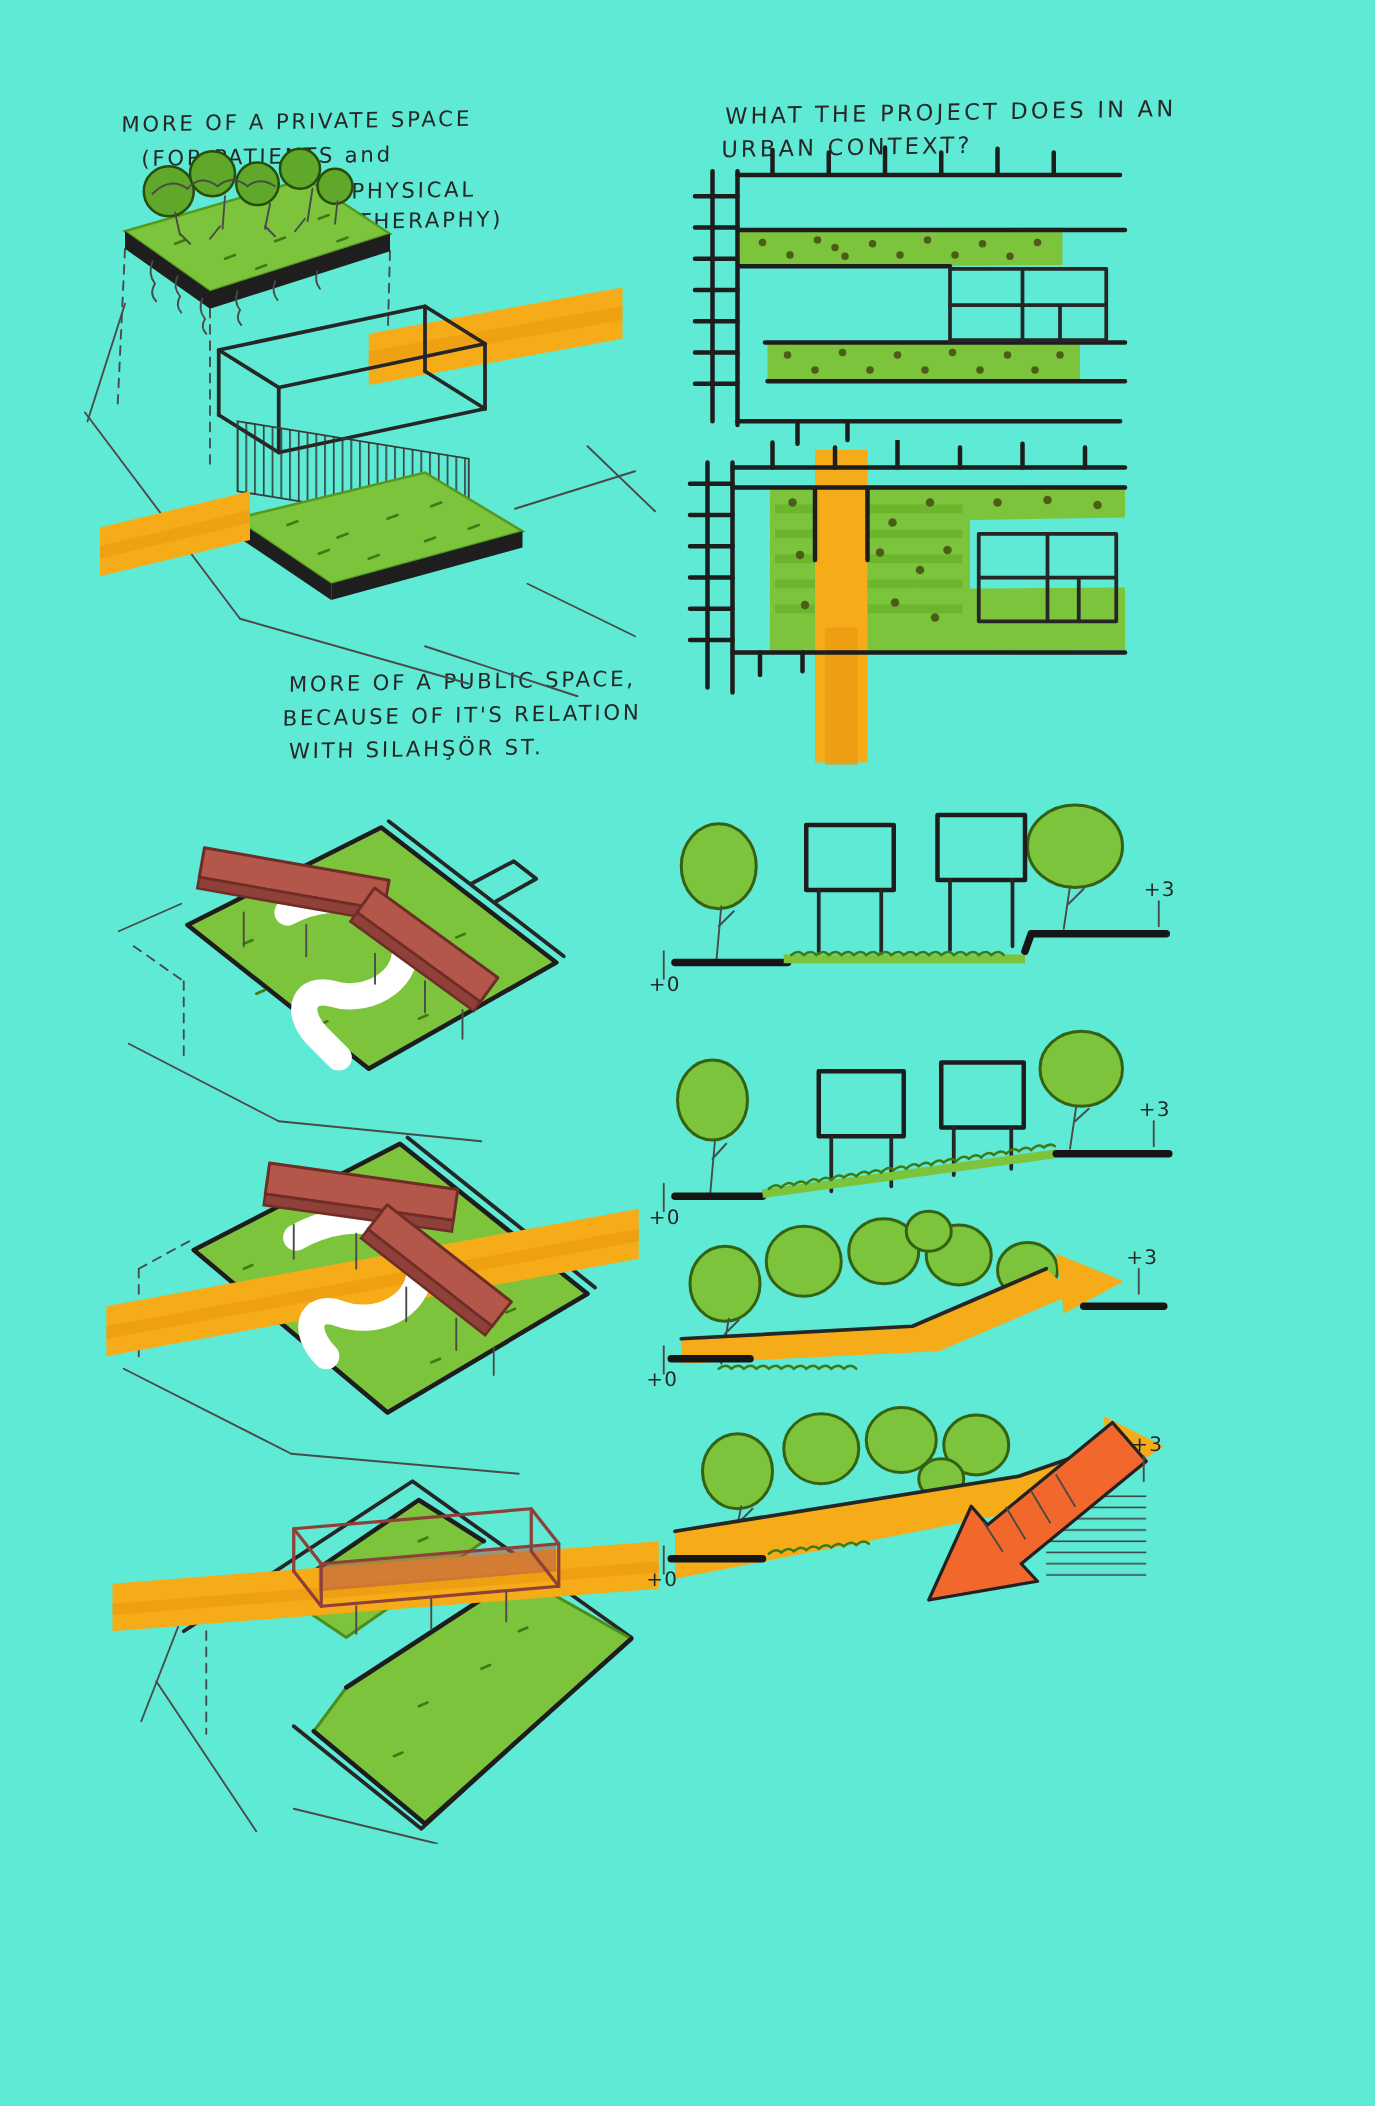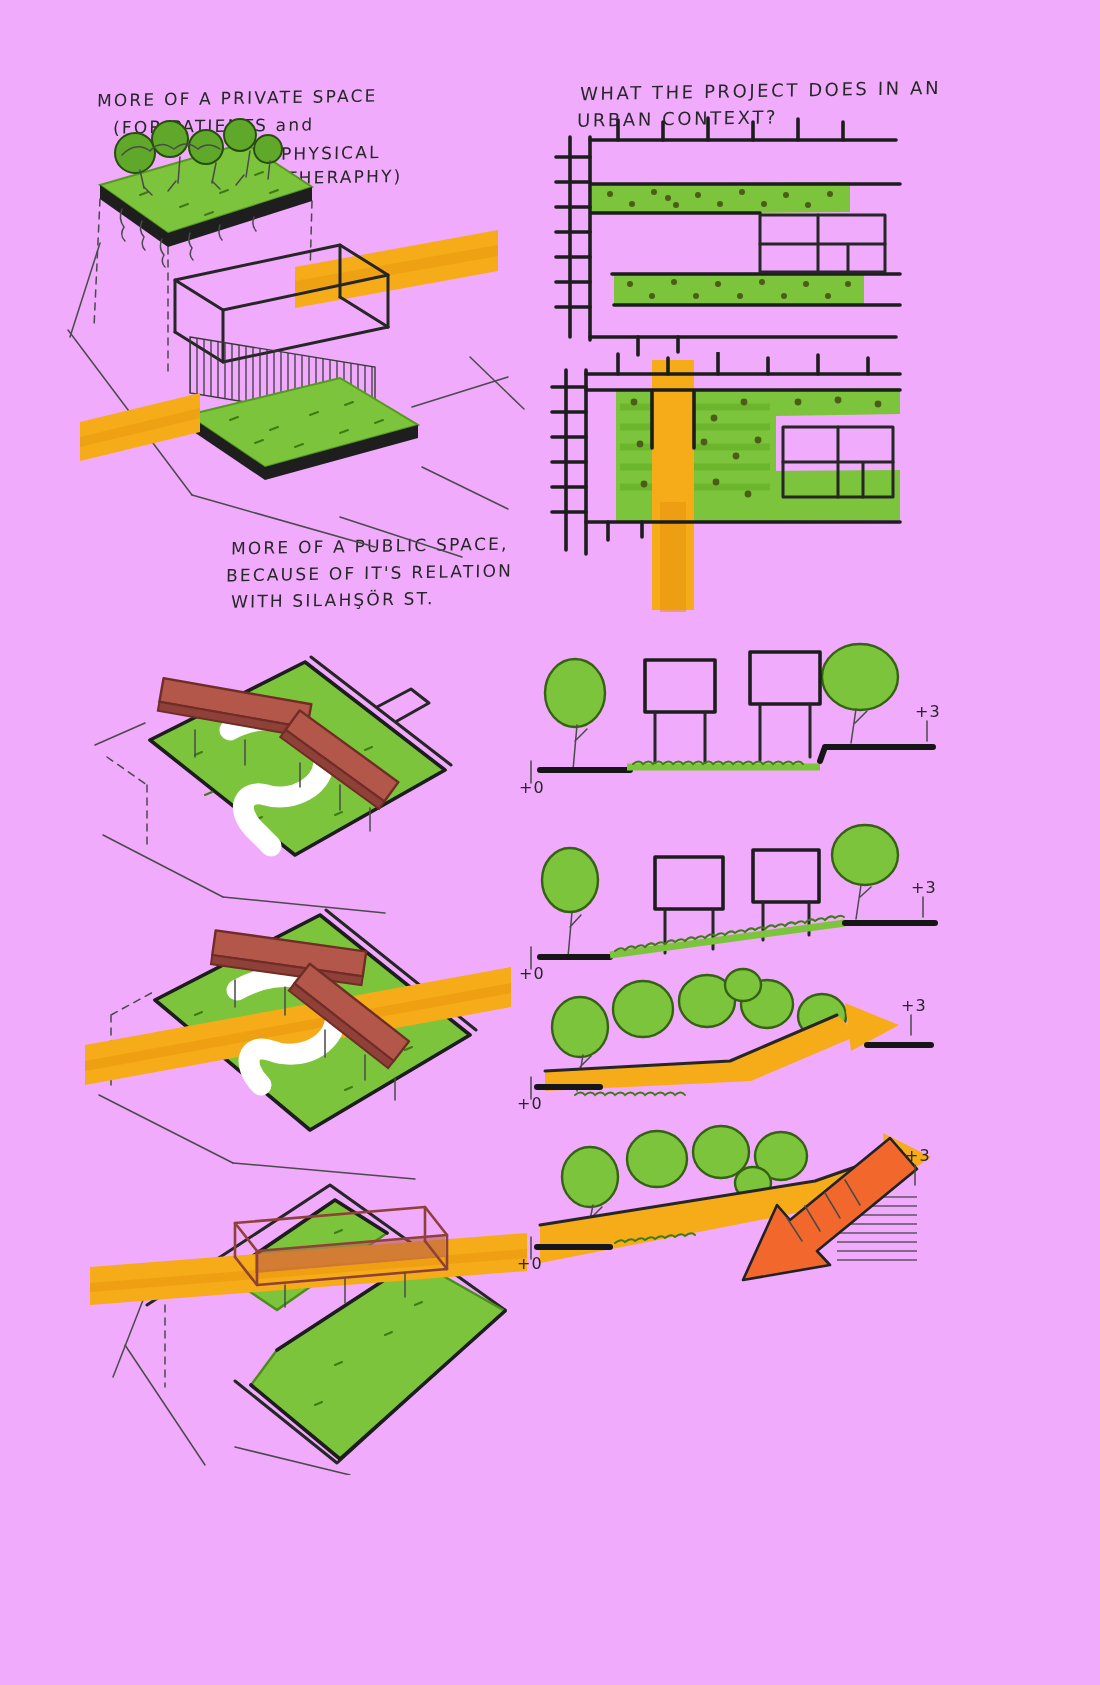--- a/index.html
+++ b/index.html
@@ -1,16 +1,16 @@
 <!DOCTYPE html>
 <html><head>
 <meta charset="utf-8">
 <style>
   html,body{margin:0;padding:0;background:#ffffff;font-family:"DejaVu Sans",sans-serif;}
-  .page{position:relative;width:1100px;height:1685px;background:#f0abfc;overflow:hidden;}
+  .page{position:relative;width:1100px;height:1685px;background:#5eead4;overflow:hidden;}
   .sketch{position:absolute;}
   .note{position:absolute;color:#272727;font-size:17px;letter-spacing:2.2px;white-space:nowrap;
         transform:rotate(-1deg) skewX(-2deg);font-weight:500;}
   .note-big{font-size:18px;letter-spacing:2.6px;}
   svg text{font-family:"DejaVu Sans",sans-serif;fill:#262626;}
   svg .ink{stroke:#262626;fill:none;stroke-width:3;stroke-linecap:round;stroke-linejoin:round;}
   svg .ink2{stroke:#1d1d1d;fill:none;stroke-width:3.6;stroke-linecap:round;stroke-linejoin:round;}
   svg .ink-bold{stroke:#161616;fill:none;stroke-width:6;stroke-linecap:round;stroke-linejoin:round;}
   svg .ink-thin{stroke:#4a4a4a;fill:none;stroke-width:1.5;stroke-linecap:round;}
   svg .dash{stroke-dasharray:7 6;}

